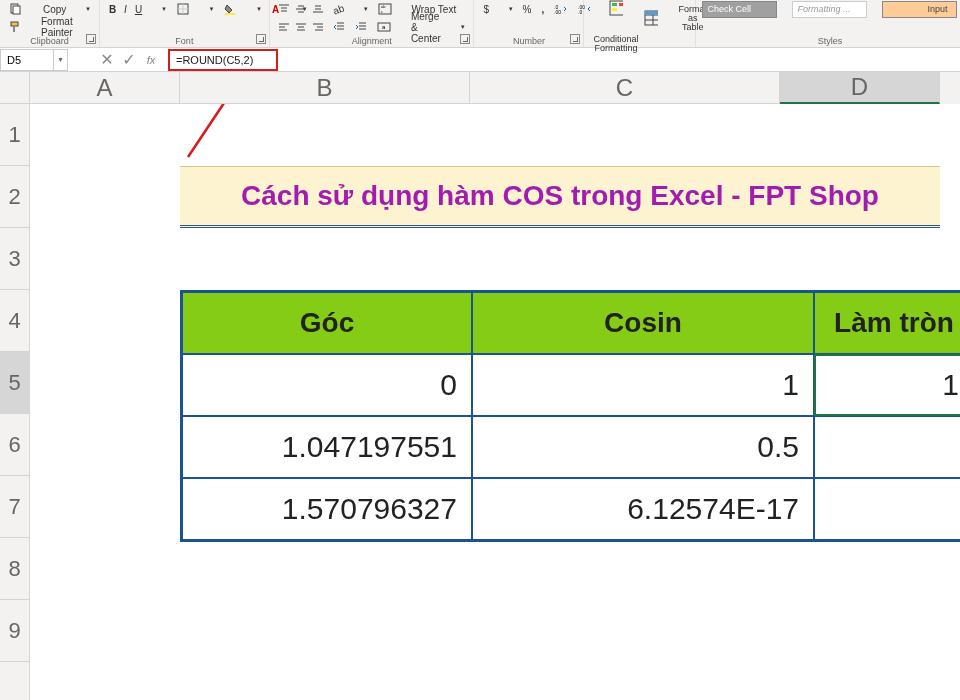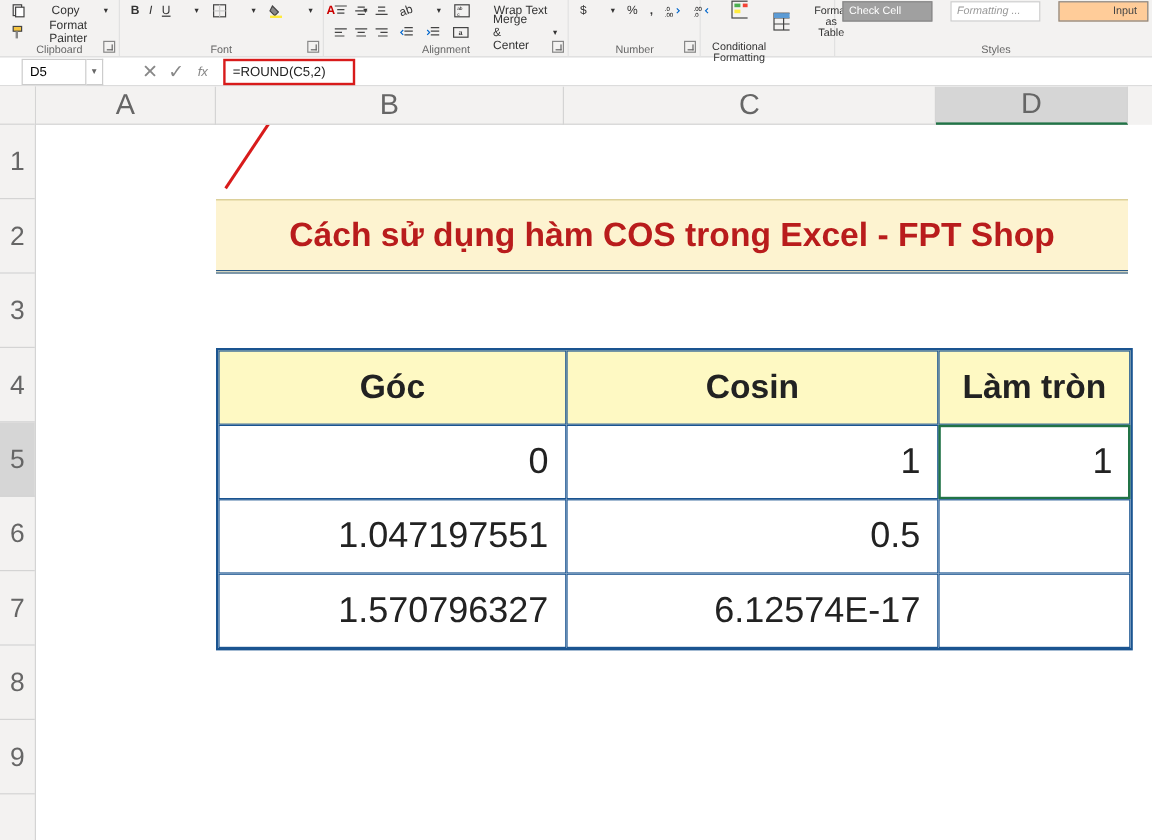--- a/index.html
+++ b/index.html
@@ -17,21 +17,21 @@
 .align-grid { display: grid; grid-template-columns: repeat(3, 16px); gap: 1px; }
 .align-btn { width: 16px; height: 14px; display: flex; align-items: center; justify-content: center; cursor: pointer; }
 
 .style-box { width: 75px; height: 17px; border: 1px solid #ccc; font-size: 9px; display: flex; align-items: center; padding: 0 4px; }
 .style-check { background: #a0a0a0; color: #fff; border-color: #888; }
 .style-exp { background: #fff; color: #999; font-style: italic; }
 .style-input { background: #ffcc99; border-color: #888; padding-left: 44px; }
 
 
 .formula-row { display: flex; align-items: center; height: 24px; border-bottom: 1px solid #d4d4d4; background: #fff; }
-.name-box { width: 54px; height: 22px; border: 1px solid #ccc; font-size: 11px; display: flex; align-items: center; padding: 0 6px; background: #fff; margin-left: 18px; }
+.name-box { width: 54px; height: 22px; border: 1px solid #ccc; font-size: 11px; display: flex; align-items: center; padding: 0 6px; background: #fff; margin-left: 0; }
 .name-dd { width: 14px; height: 22px; border: 1px solid #ccc; border-left: none; display:flex; align-items:center; justify-content:center; margin-right: 24px; }
 .fb-icons { display: flex; align-items: center; gap: 8px; padding: 0 8px; color: #888; }
 .fb-icon { width: 14px; height: 14px; display: flex; align-items: center; justify-content: center; cursor: pointer; }
 .fx { font-style: italic; font-size: 11px; }
 .formula-input { flex: 1; font-size: 11px; padding: 2px 6px; color: #222; border: 2px solid #d81b1b; height: 22px; display: flex; align-items: center; width: 110px; flex: 0 0 auto; margin-left: 2px; }
 .formula-rest { flex: 1; }
 
 .arrow-line { position: absolute; top: 72px; left: 168px; pointer-events: none; }
 
 
@@ -41,28 +41,28 @@
 .row-head { height: 62px; border-bottom: 1px solid #d4d4d4; display: flex; align-items: center; justify-content: center; font-size: 22px; color: #666; }
 .row-head.sel { background: #d6d6d6; }
 
 .cols { flex: 1; overflow: hidden; }
 .col-headers { display: flex; height: 32px; background: #f3f2f1; }
 .col-head { border-right: 1px solid #d4d4d4; border-bottom: 1px solid #d4d4d4; display: flex; align-items: center; justify-content: center; font-size: 24px; color: #666; }
 .col-head.sel { background: #d6d6d6; border-bottom: 2px solid #217346; }
 
 .cells { position: relative; }
 
-.title-banner { position: absolute; top: 62px; left: 150px; width: 760px; height: 62px; background: #fdf3d0; display: flex; align-items: center; justify-content: center; font-size: 28px; font-weight: 700; color: #b91c1c; border-bottom: 3px double #2a5a87; border-top: 1px solid #d4c78a; }
+.title-banner { position: absolute; top: 62px; left: 150px; width: 760px; height: 62px; background: #fdf3d0; display: flex; align-items: center; justify-content: center; font-size: 28px; font-weight: 700; color: #a21caf; border-bottom: 3px double #2a5a87; border-top: 1px solid #d4c78a; }
 
 .data-table { position: absolute; top: 186px; left: 150px; border: 2px solid #1a5490; }
 .dt-row { display: flex; }
-.dt-head { background: #fef9c3; border: 1px solid #1a5490; font-size: 28px; font-weight: 700; color: #222; display: flex; align-items: center; justify-content: center; height: 62px; }
+.dt-head { background: #84cc16; border: 1px solid #1a5490; font-size: 28px; font-weight: 700; color: #222; display: flex; align-items: center; justify-content: center; height: 62px; }
 .dt-cell { background: #fff; border: 1px solid #1a5490; font-size: 30px; color: #222; display: flex; align-items: center; justify-content: flex-end; padding-right: 14px; height: 62px; }
 .col-goc { width: 290px; }
-.col-cos { width: 310px; }
+.col-cos { width: 342px; }
 .col-round { width: 160px; }
 .dt-cell.sel { outline: 2px solid #217346; outline-offset: -2px; }
 
 .dialog-launcher { width: 10px; height: 10px; position: absolute; right: 3px; bottom: 3px; border: 1px solid #888; cursor:pointer; }
 .dialog-launcher::after { content:''; position:absolute; right:1px; bottom:1px; width:4px; height:4px; border-right:1px solid #666; border-bottom:1px solid #666; }
 </style>
 </head>
 <body>
 
 <div class="ribbon">

